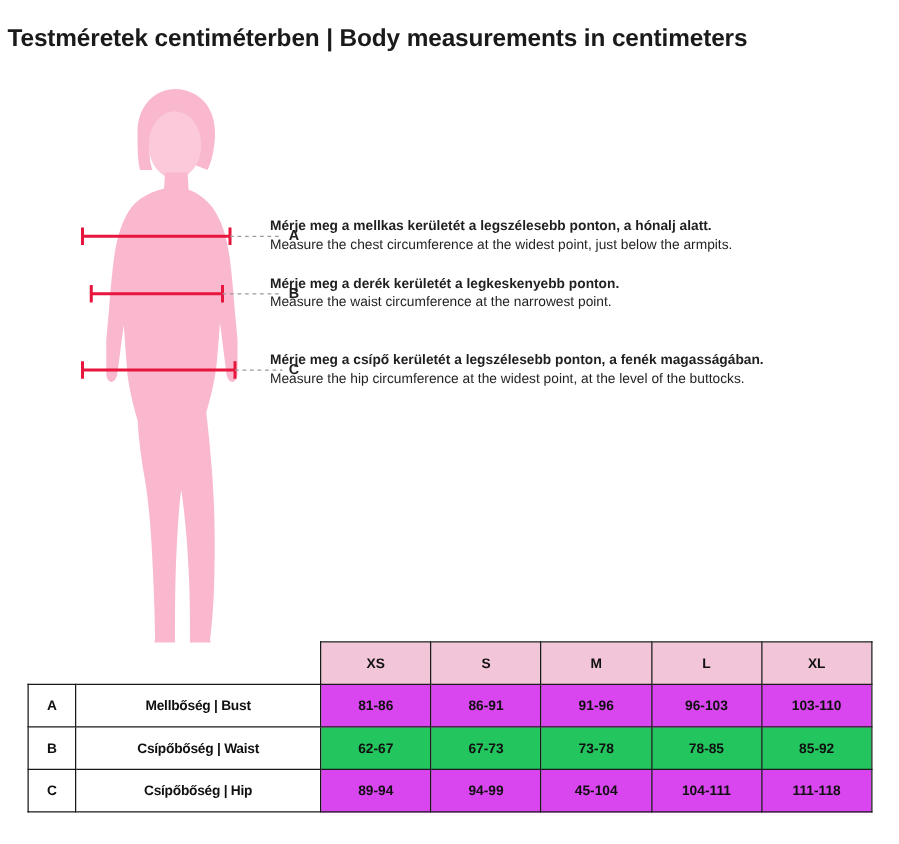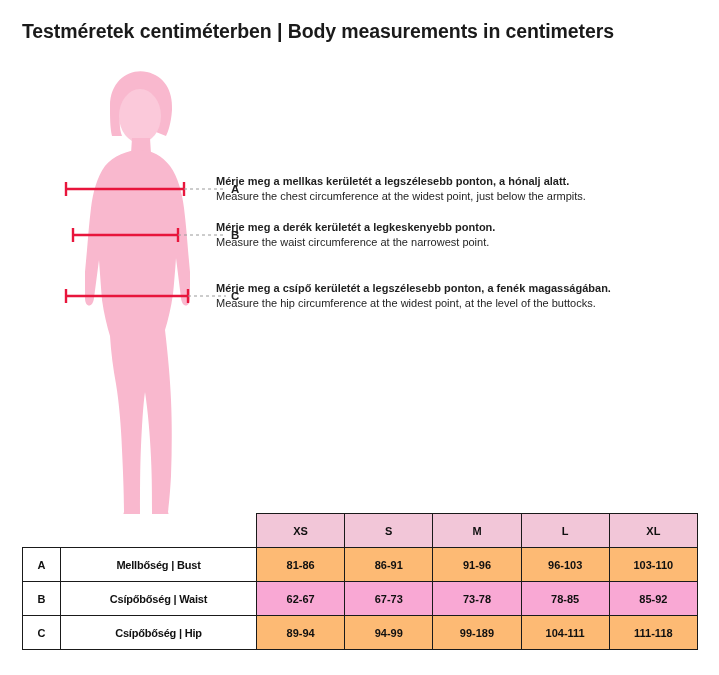--- a/index.html
+++ b/index.html
@@ -13,21 +13,21 @@
   #page {
     position: relative;
     width: 719px;
     height: 675px;
     background: #ffffff;
   }
 
   
   .title {
     position: absolute;
-    left: 22px;
+    left: 6px;
     top: 20px;
     font-size: 19.5px;
     font-weight: bold;
     color: #1a1a1a;
     letter-spacing: -0.1px;
     white-space: nowrap;
   }
 
   
   .figure {
@@ -97,25 +97,25 @@
     font-weight: bold;
   }
   td.name-cell {
     text-align: left;
     padding-left: 10px;
     font-size: 16.5px;
     font-weight: bold;
     letter-spacing: -0.2px;
   }
   td.value-cell {
-    background: #fdba74;
+    background: #d946ef;
     font-size: 14.5px;
   }
   td.value-cell.alt {
-    background: #f9a8d4;
+    background: #22c55e;
   }
 </style>
 </head>
 <body>
 
 <div id="page">
 
   <div class="title">Testméretek centiméterben | Body measurements in centimeters</div>
 
   <div class="figure">
@@ -239,21 +239,21 @@
           <td class="value-cell alt">67-73</td>
           <td class="value-cell alt">73-78</td>
           <td class="value-cell alt">78-85</td>
           <td class="value-cell alt">85-92</td>
         </tr>
         <tr>
           <td class="letter-cell">C</td>
           <td class="name-cell">Csípőbőség | Hip</td>
           <td class="value-cell">89-94</td>
           <td class="value-cell">94-99</td>
-          <td class="value-cell">99-189</td>
+          <td class="value-cell">45-104</td>
           <td class="value-cell">104-111</td>
           <td class="value-cell">111-118</td>
         </tr>
       </tbody>
     </table>
   </div>
 
 </div>
 
 </body></html>

